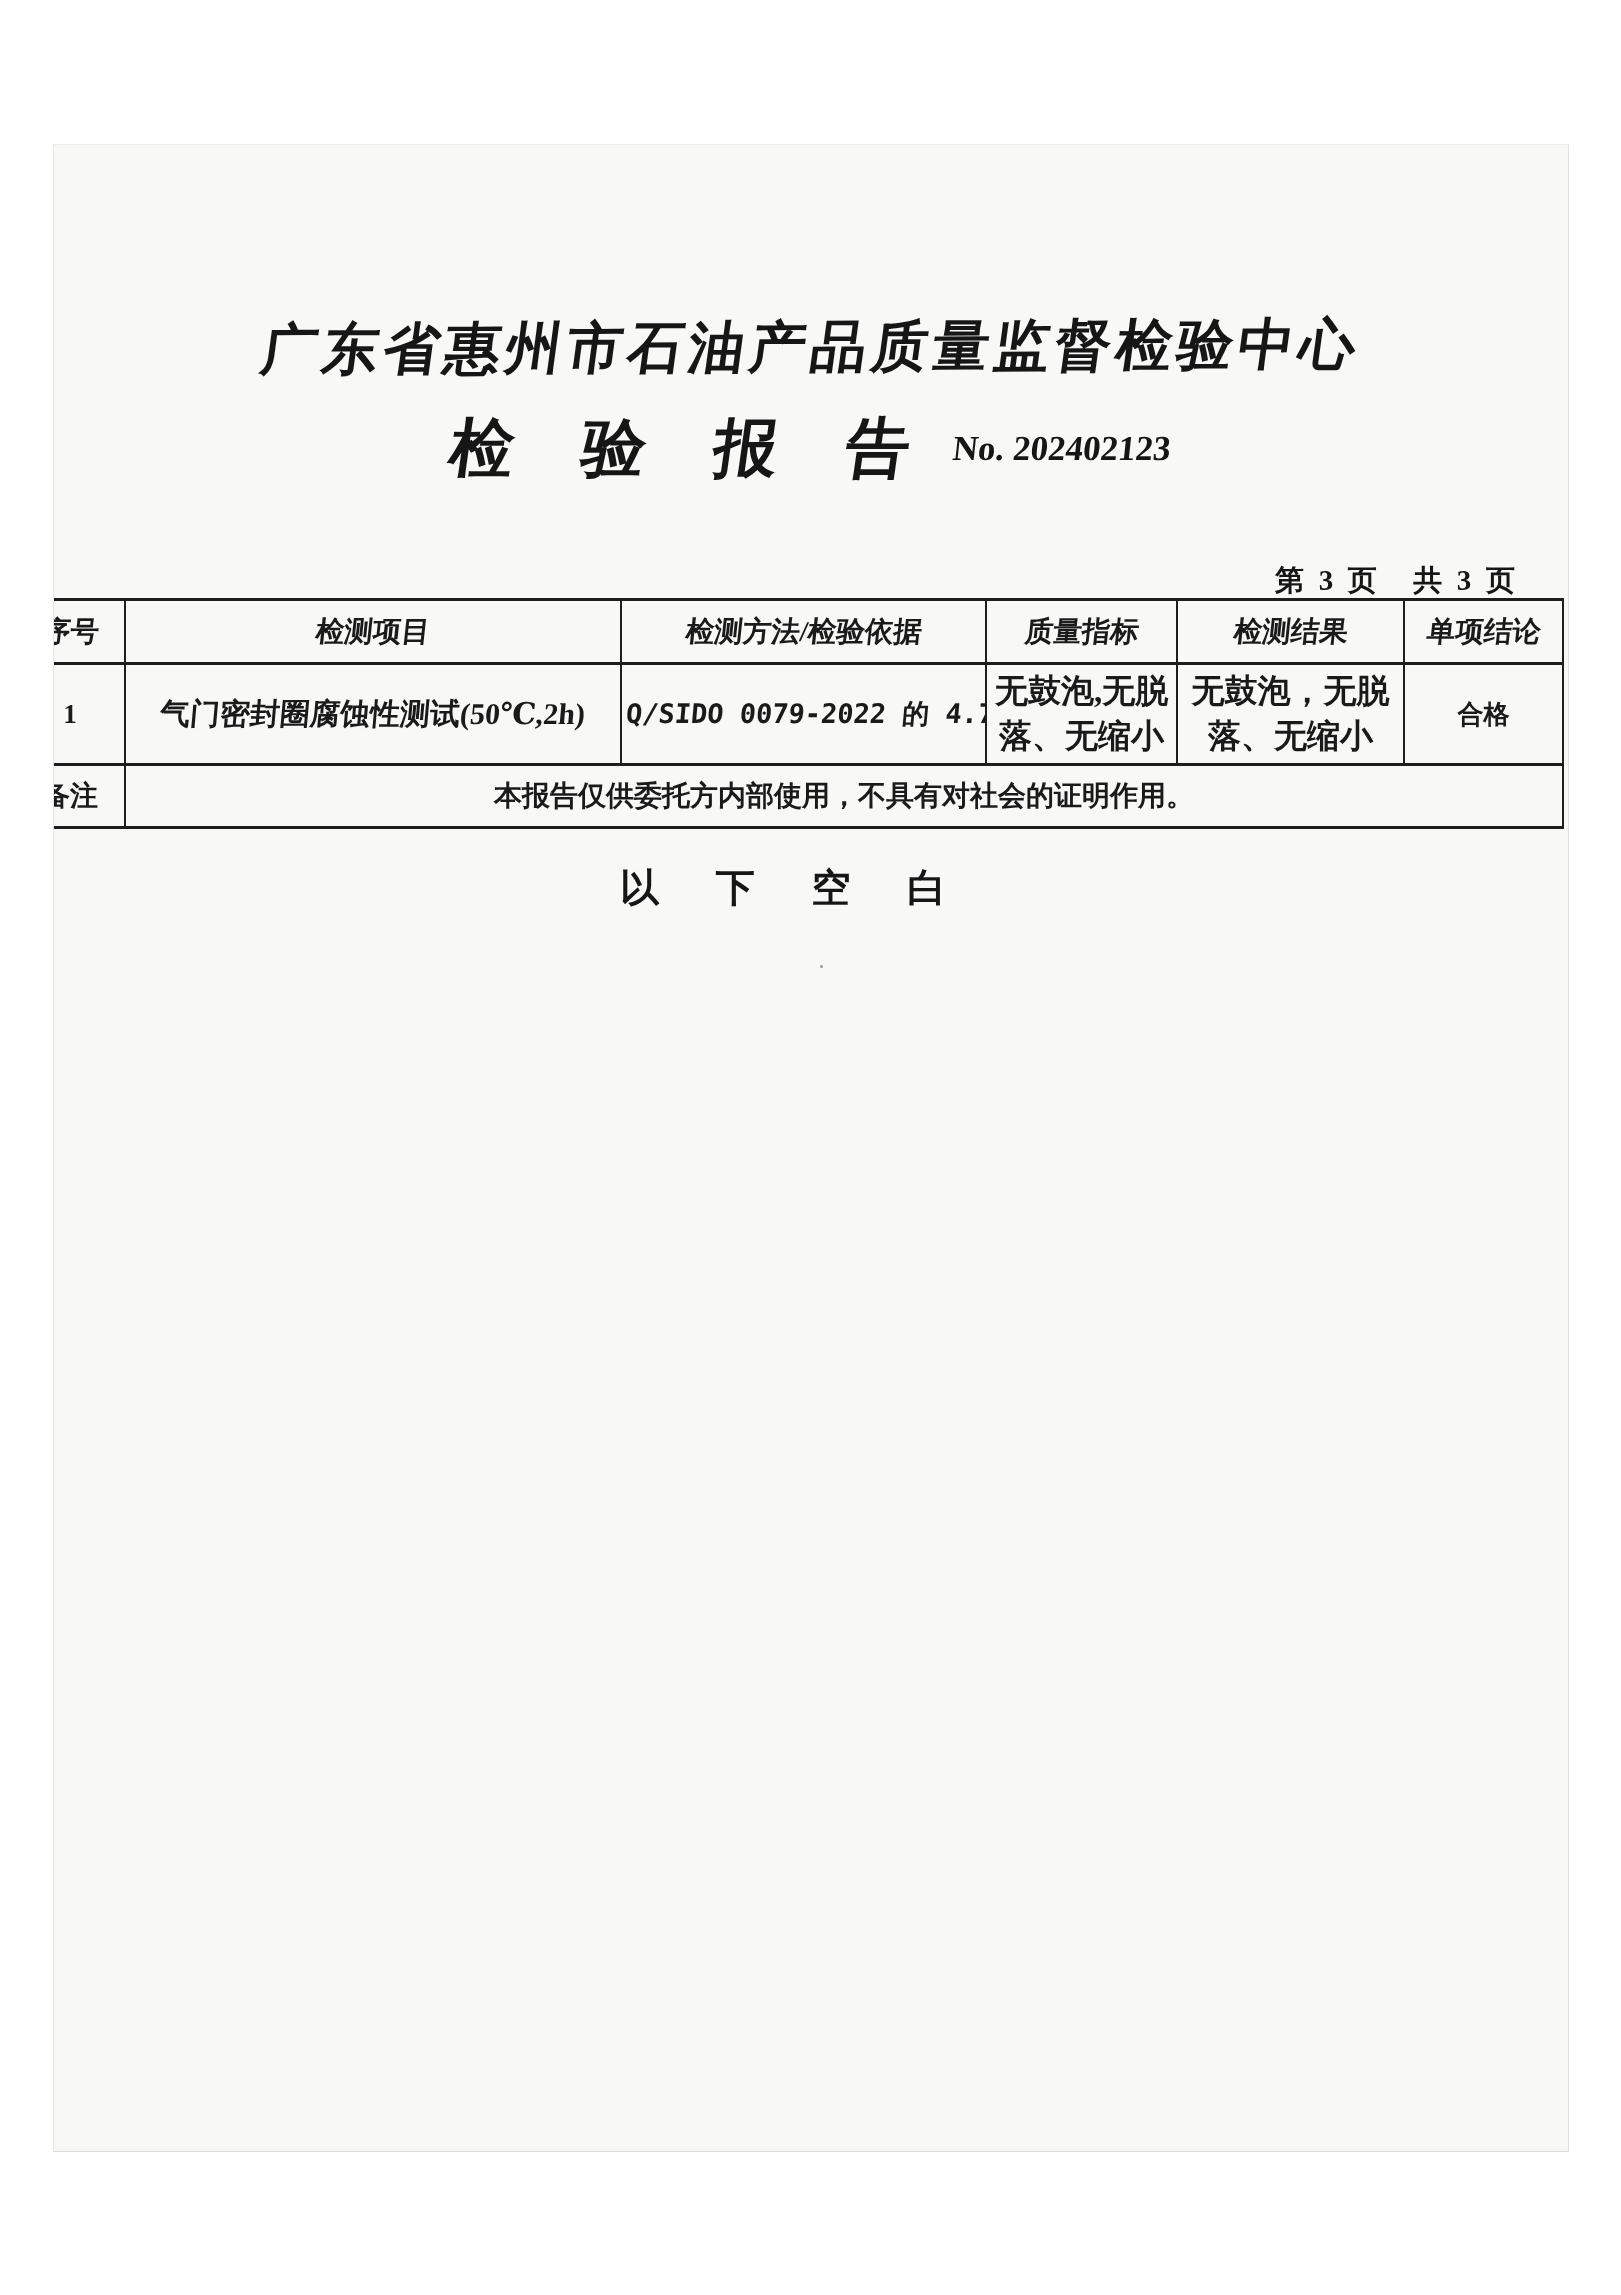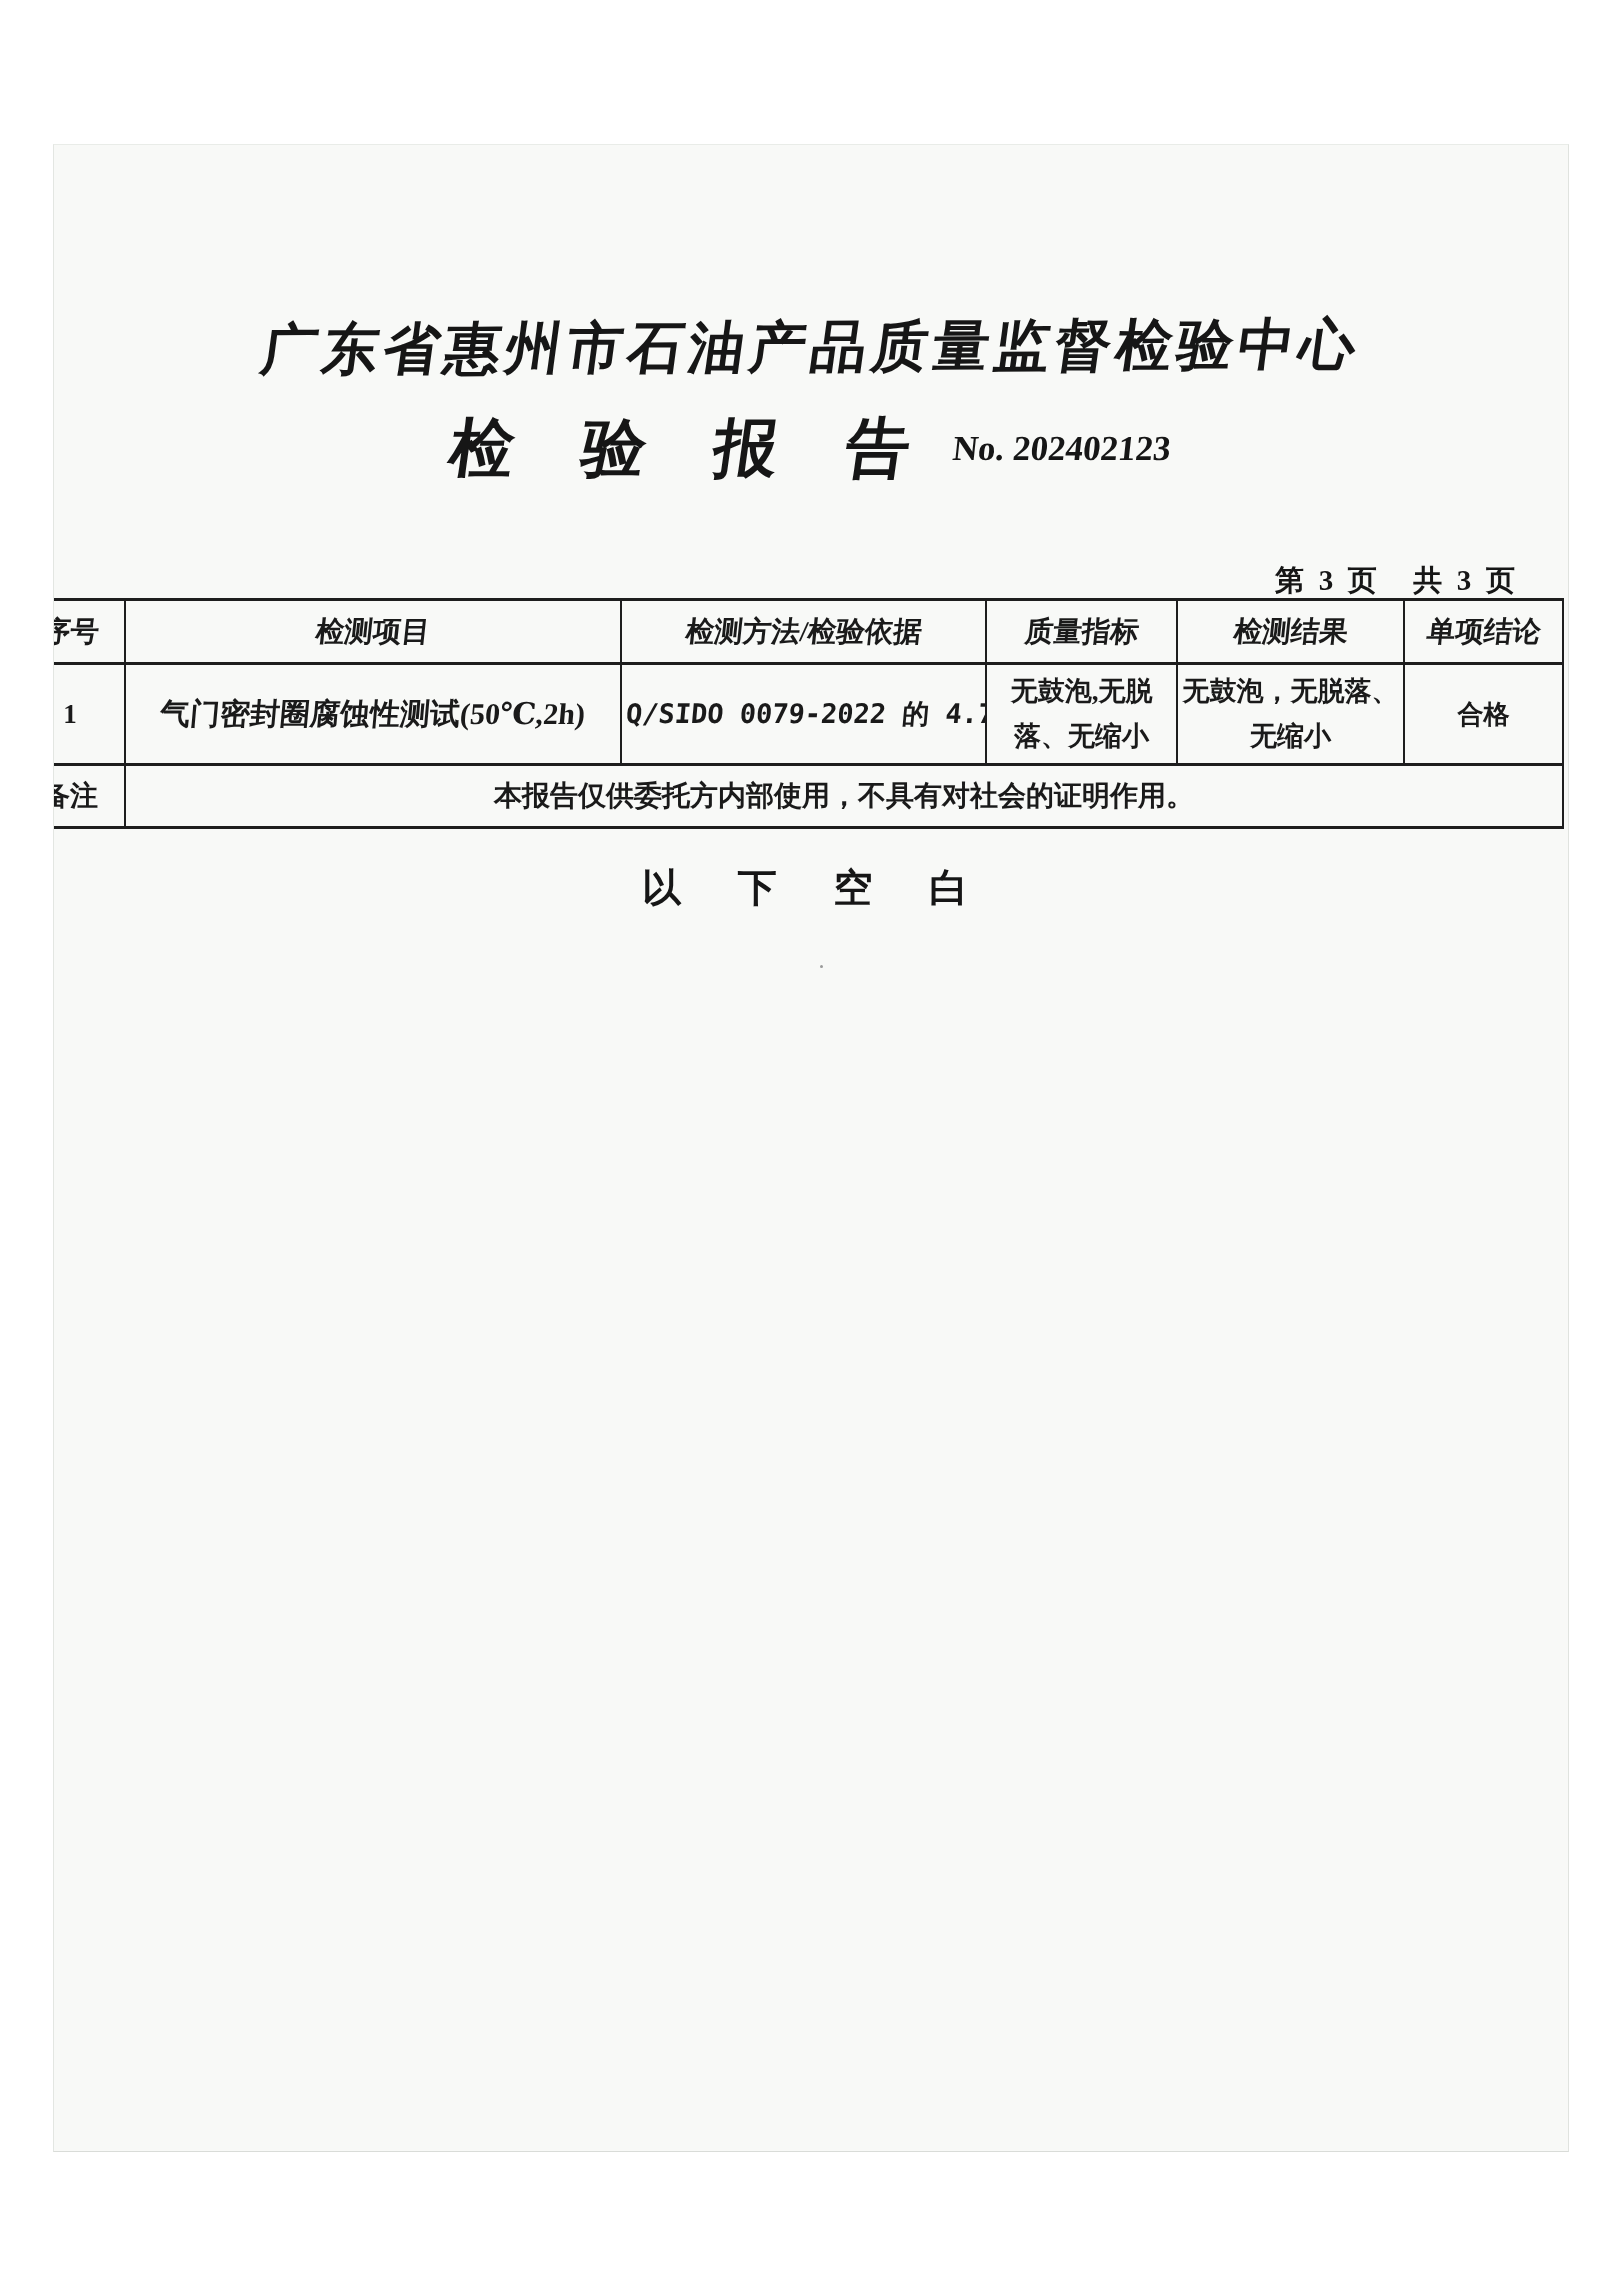--- a/index.html
+++ b/index.html
@@ -36,26 +36,26 @@
        font-weight:bold;color:#1a1a1a;overflow:hidden;}
   .report-table th{font-size:28.5px;}
   .report-table th .h{display:inline-block;transform:skewX(-6deg);}
   .r-head{height:64px;}
   .r-data{height:101px;font-size:28.5px;}
   .r-note{height:63px;font-size:28px;}
   .c-no{font-size:27px;font-weight:normal;}
   .c-item{text-align:left;padding-left:22px;font-size:30px;white-space:nowrap;}
   .c-method{text-align:left;padding-left:6.2px;font-size:27px;white-space:nowrap;
             font-family:"DejaVu Sans Mono","Liberation Mono",monospace;font-weight:bold;}
-  .c-spec,.c-result{font-size:27px;line-height:45px;padding:1.2px 3.7px;}
+  .c-spec,.c-result{font-size:33px;line-height:45px;padding:1.2px 3.7px;}
   .c-concl{font-size:26px;}
   .c-note{text-align:left;padding-left:22px;margin-left:48px;}
   .lean{display:inline-block;transform:skewX(-5deg);}
 
-  .below-blank{position:absolute;left:588px;top:716px;font-size:39px;font-weight:bold;
+  .below-blank{position:absolute;left:566px;top:716px;font-size:39px;font-weight:bold;
                letter-spacing:23.5px;white-space:nowrap;}
 
   .speck{position:absolute;left:766px;top:820px;width:3.1px;height:3.1px;
          background:#9a9a9a;border-radius:50%;}
 
   .stamp{position:absolute;left:1485px;top:347px;width:99px;height:310px;}
 </style>
 </head>
 <body>
 

